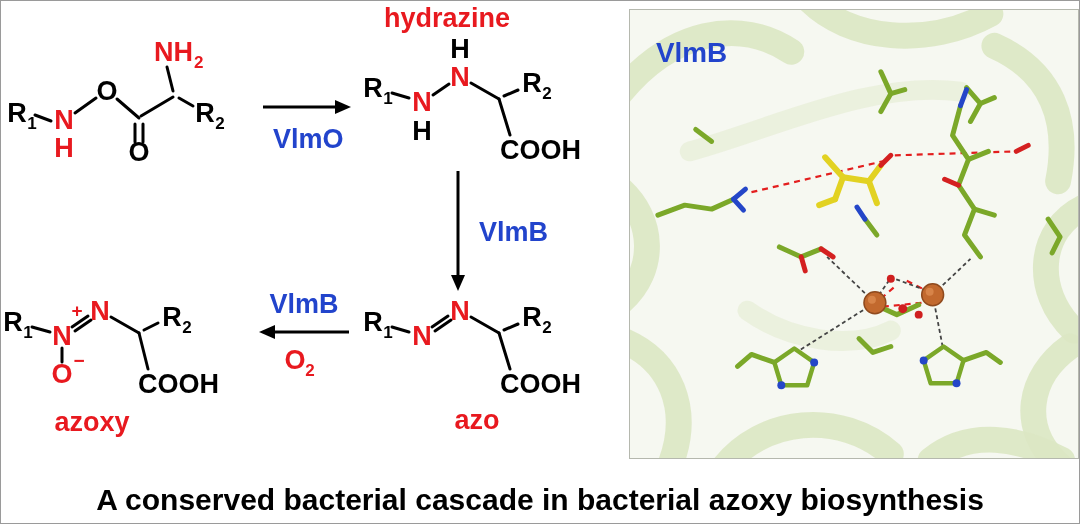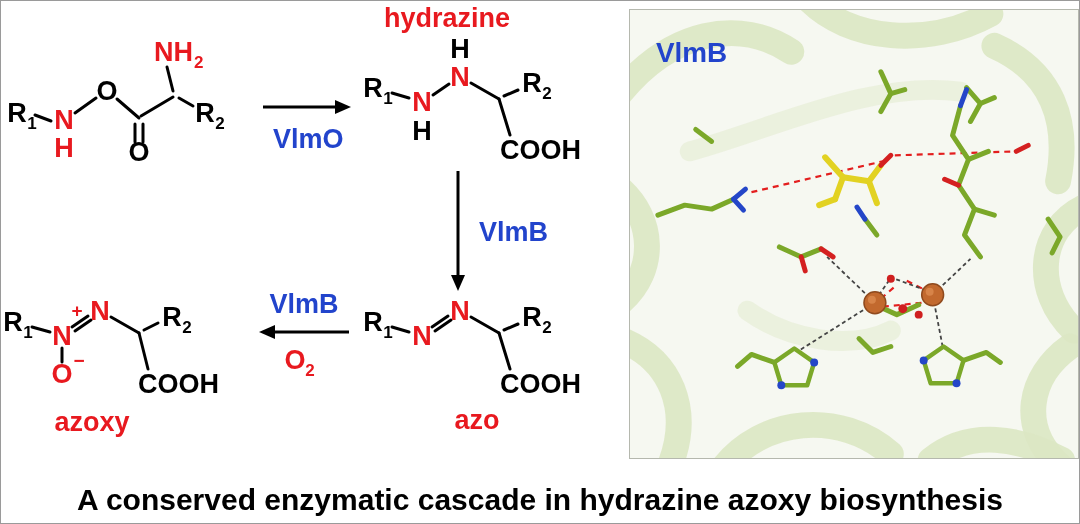--- a/index.html
+++ b/index.html
@@ -233,15 +233,15 @@
       <g>
         <circle cx="274" cy="300" r="4.5" fill="#cf1f1f"></circle>
         <circle cx="262" cy="270" r="4" fill="#cf1f1f"></circle>
         <circle cx="290" cy="306" r="4" fill="#cf1f1f"></circle>
       </g>
 
       <text class="panel-label" x="26" y="52">VlmB</text>
     </svg>
   </div>
 
-  <div class="caption">A conserved enzymatic cascade in hydrazine azoxy biosynthesis</div>
+  <div class="caption">A conserved bacterial cascade in bacterial azoxy biosynthesis</div>
 
 </div>
 
 </body></html>

